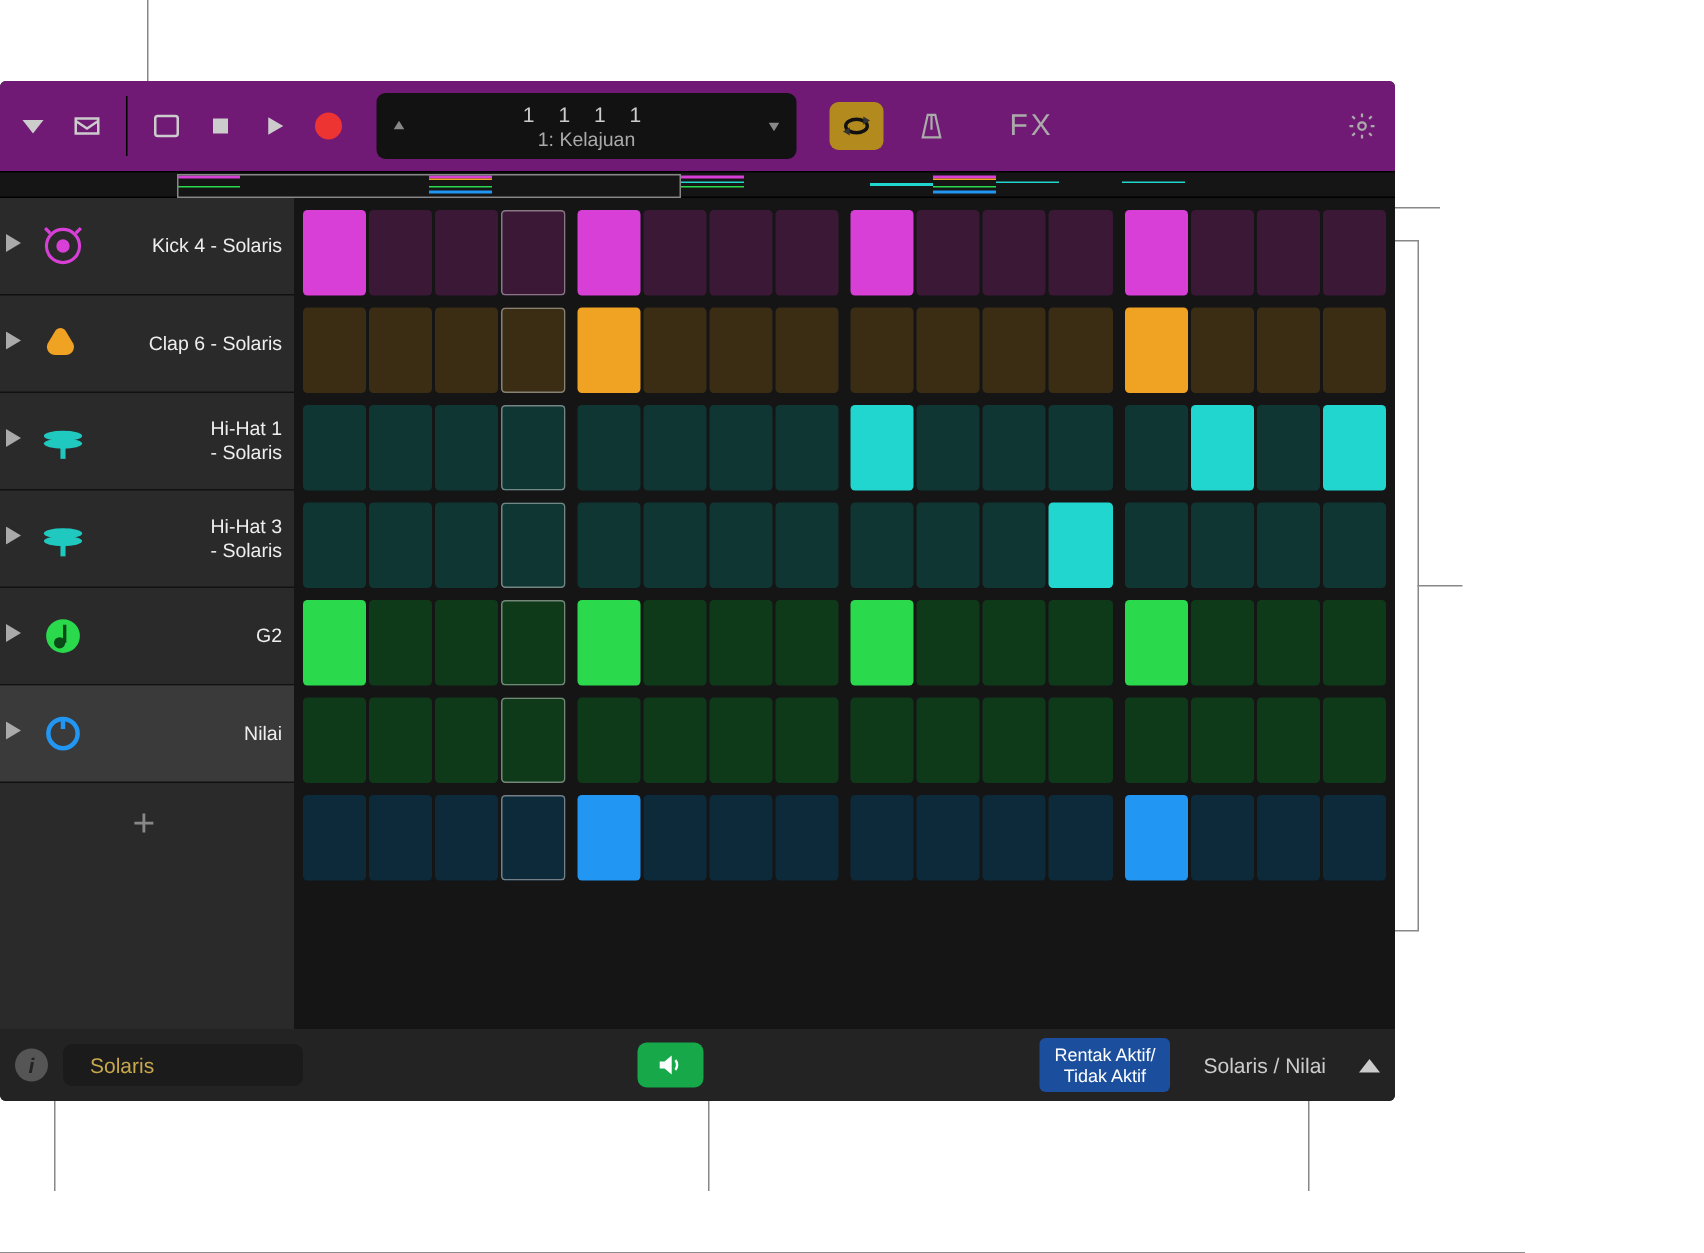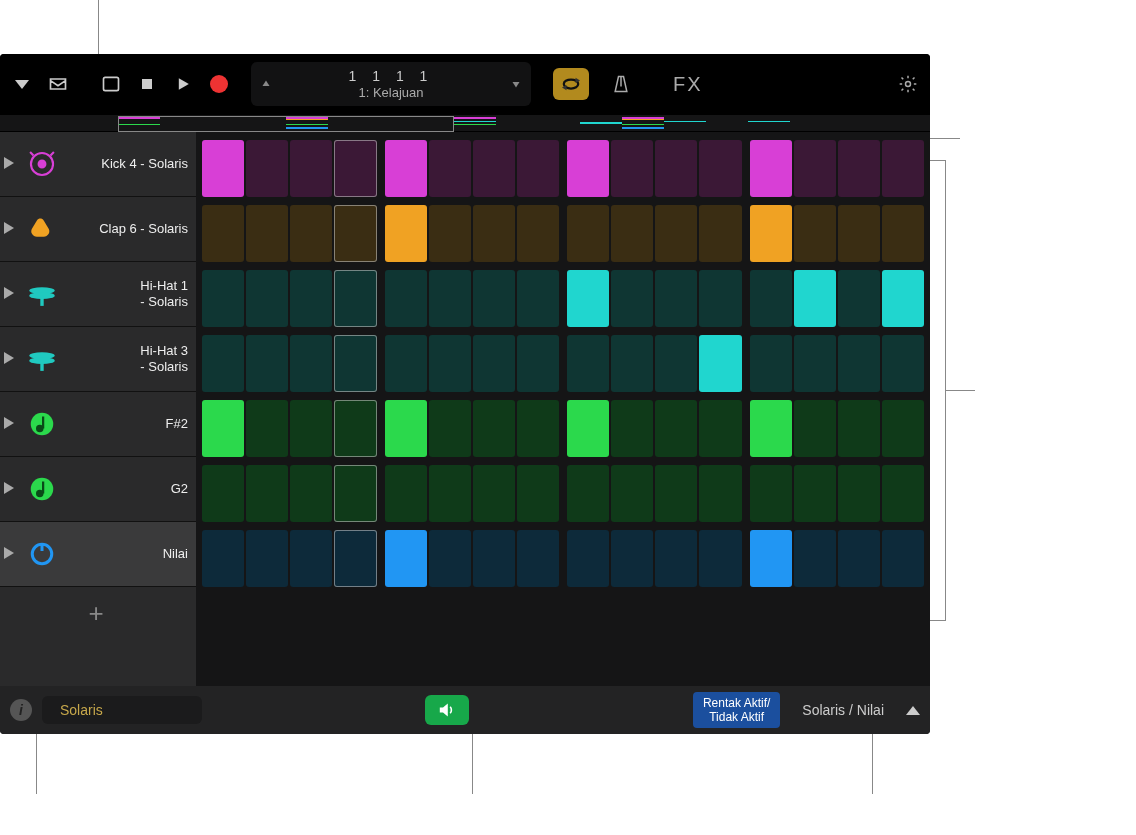--- a/index.html
+++ b/index.html
@@ -1,18 +1,18 @@
 <!DOCTYPE html>
 <html><head>
 <meta charset="utf-8">
 <style>
   * { box-sizing: border-box; margin: 0; padding: 0; }
   body { background: #fff; font-family: -apple-system, Helvetica, Arial, sans-serif; width: 1136px; height: 835px; position: relative; }
   .app { position: absolute; left: 0; top: 54px; width: 930px; height: 680px; background: #1b1b1c; color: #ddd; display: flex; flex-direction: column; overflow: hidden; border-radius: 4px;}
-  .toolbar { height: 60px; background: #000000; display: flex; align-items: center; padding: 0 8px; gap: 8px; }
+  .toolbar { height: 60px; background: #701a75; display: flex; align-items: center; padding: 0 8px; gap: 8px; }
   .tb-ico { width: 28px; height: 28px; display: flex; align-items: center; justify-content: center; color: #ccc; cursor: pointer; }
   .tb-ico svg { width: 20px; height: 20px; }
   .divider-v { width: 1px; height: 40px; background: #000; margin: 0 4px; }
   .rec-dot { width: 18px; height: 18px; border-radius: 50%; background: #e33; }
   .lcd { flex: 0 0 280px; height: 44px; background: #121213; border-radius: 6px; margin-left: 10px; display: flex; align-items: center; position: relative; color: #aaa; font-size: 13px;}
   .lcd-left, .lcd-right { width: 30px; display:flex; align-items:center; justify-content:center; color:#888;}
   .lcd-center { flex:1; text-align:center; line-height:1.2;}
   .lcd-pos { letter-spacing: 6px; font-size:14px; color:#ccc;}
   .cycle-btn { width: 36px; height:32px; background:#b28a1e; border-radius:6px; display:flex; align-items:center; justify-content:center; margin-left:14px;}
   .cycle-btn svg{ stroke:#111;}
@@ -332,33 +332,20 @@
           <div class="trow-play"><svg width="10" height="12" viewBox="0 0 10 12" fill="#aaa">
               <polygon points="0,0 10,6 0,12"></polygon>
             </svg></div>
           <div class="trow-ico">
             <svg width="30" height="30" viewBox="0 0 40 40">
               <circle cx="20" cy="20" r="15" fill="#2bd94c"></circle>
               <circle cx="17" cy="26" r="5" fill="#0a4a18"></circle>
               <rect x="20" y="10" width="3" height="16" fill="#0a4a18"></rect>
             </svg>
           </div>
-          <div class="trow-lbl">F#2</div>
-        </div>
-        <div class="trow">
-          <div class="trow-play"><svg width="10" height="12" viewBox="0 0 10 12" fill="#aaa">
-              <polygon points="0,0 10,6 0,12"></polygon>
-            </svg></div>
-          <div class="trow-ico">
-            <svg width="30" height="30" viewBox="0 0 40 40">
-              <circle cx="20" cy="20" r="15" fill="#2bd94c"></circle>
-              <circle cx="17" cy="26" r="5" fill="#0a4a18"></circle>
-              <rect x="20" y="10" width="3" height="16" fill="#0a4a18"></rect>
-            </svg>
-          </div>
           <div class="trow-lbl">G2</div>
         </div>
         <div class="trow sel">
           <div class="trow-play"><svg width="10" height="12" viewBox="0 0 10 12" fill="#aaa">
               <polygon points="0,0 10,6 0,12"></polygon>
             </svg></div>
           <div class="trow-ico">
             <svg width="30" height="30" viewBox="0 0 40 40" fill="none" stroke="#2196f3" stroke-width="4">
               <circle cx="20" cy="20" r="13"></circle>
               <line x1="20" y1="7" x2="20" y2="16"></line>

